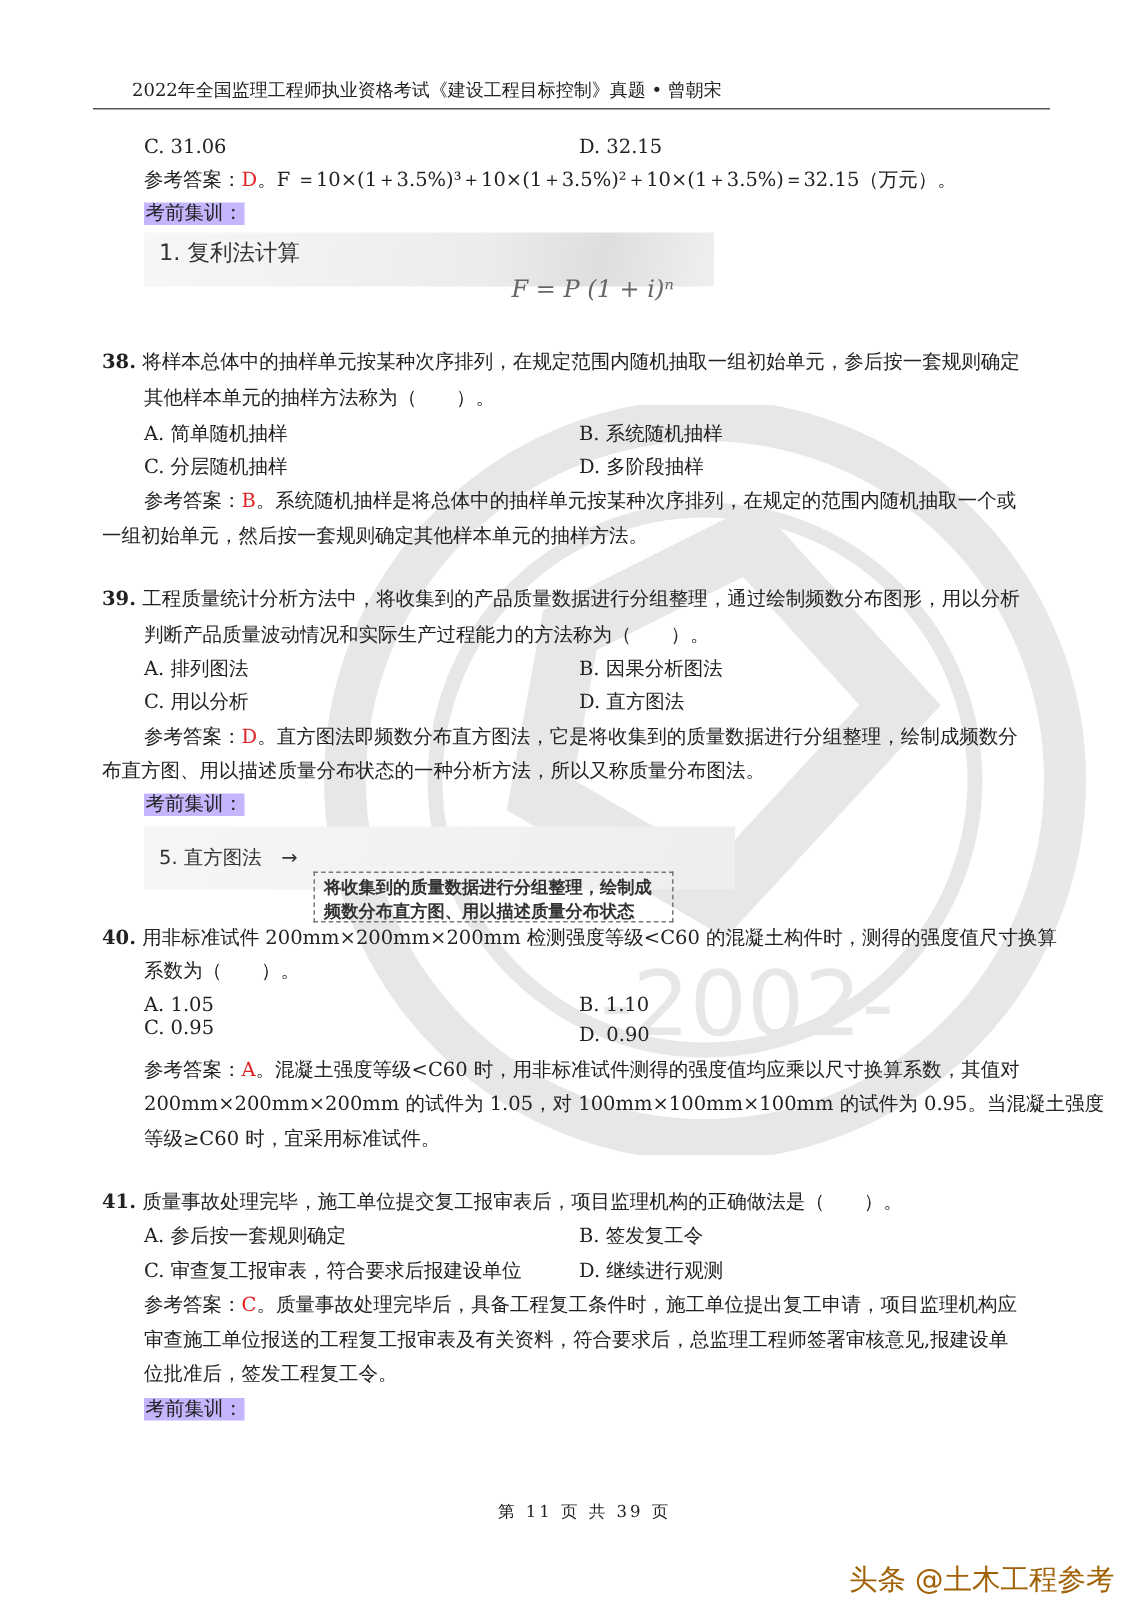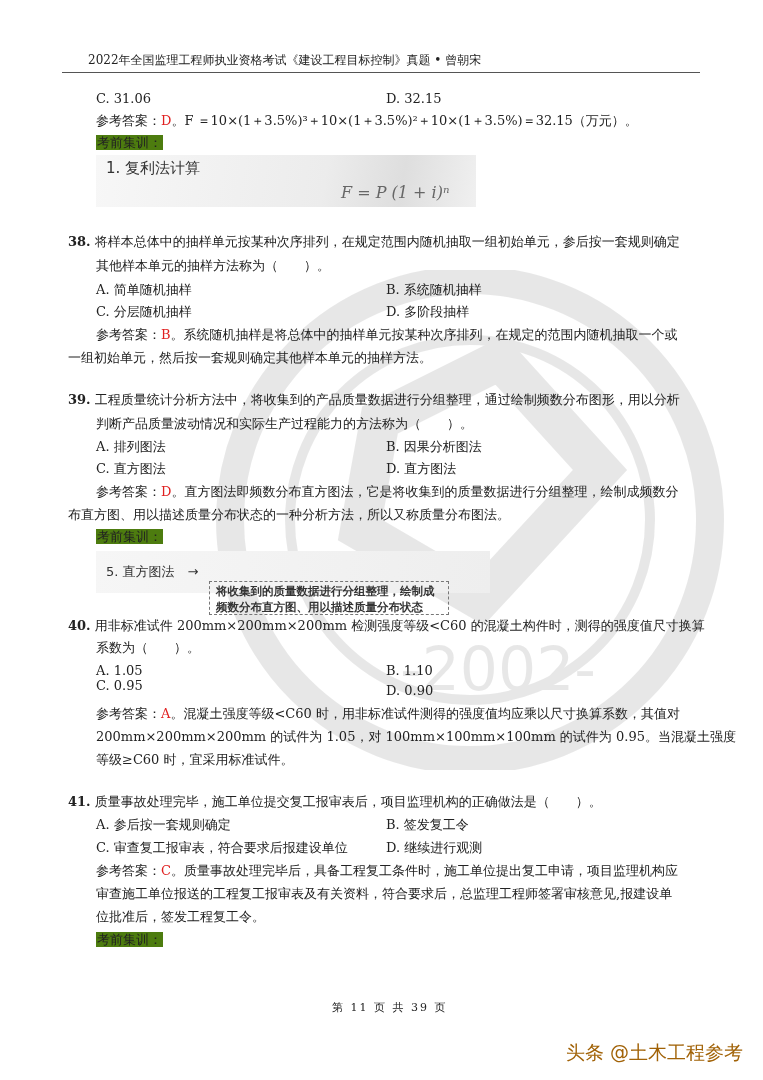--- a/index.html
+++ b/index.html
@@ -14,21 +14,21 @@
     pointer-events: none; opacity: 0.11;
   }
   .header {
     position: absolute; left: 88px; top: 52px; font-size: 12px; color: #222;
   }
   .header-rule {
     position: absolute; left: 62px; top: 72px; width: 638px; height: 1px; background: #555;
   }
   .abs { position: absolute; white-space: nowrap; line-height: 20px; }
   .red { color: #e02020; }
-  .hl { background: #4d7c0f; padding: 0 1px; }
+  .hl { background: #c4b5fd; padding: 0 1px; }
   .qnum { font-weight: bold; }
   .imgbox {
     position: absolute; background: linear-gradient(100deg, #f7f7f7 0%, #ececec 60%, #dedede 80%, #f0f0f0 100%);
   }
   .img1-title { position: absolute; left: 10px; top: 4px; font-family: "DejaVu Sans", sans-serif; font-size: 15px; color: #333; }
   .img1-formula { position: absolute; left: 245px; top: 28px; font-style: italic; font-size: 16px; color: #666; }
   .img2-label { position: absolute; left: 10px; top: 12px; font-family: "DejaVu Sans", sans-serif; font-size: 13px; color: #333; }
   .img2-box {
     position: absolute; left: 113px; top: 2px; width: 240px; height: 34px;
     border: 1px dashed #777; font-family: "DejaVu Sans", sans-serif; font-size: 11.5px;
@@ -49,39 +49,39 @@
 
 <div class="header">2022年全国监理工程师执业资格考试《建设工程目标控制》真题 • 曾朝宋</div>
 <div class="header-rule"></div>
 
 <div class="abs" style="left:96px;top:89px">C. 31.06</div>
 <div class="abs" style="left:386px;top:89px">D. 32.15</div>
 <div class="abs" style="left:96px;top:111px">
   <span>参考答案：</span><span class="red">D</span><span>。F ＝10×(1＋3.5%)³＋10×(1＋3.5%)²＋10×(1＋3.5%)＝32.15（万元）。</span>
 </div>
 <div class="abs" style="left:96px;top:133px"><span class="hl">考前集训：</span></div>
-<div class="imgbox" style="left:96px;top:155px;width:380px;height:52px">
+<div class="imgbox" style="left:96px;top:155px;width:380px;height:36px">
   <div class="img1-title">1. 复利法计算</div>
   <div class="img1-formula">F = P (1 + i)ⁿ</div>
 </div>
 
 <div class="abs" style="left:68px;top:232px"><span class="qnum">38.</span> <span>将样本总体中的抽样单元按某种次序排列，在规定范围内随机抽取一组初始单元，参后按一套规则确定</span></div>
 <div class="abs" style="left:96px;top:256px">其他样本单元的抽样方法称为（　　）。</div>
 <div class="abs" style="left:96px;top:280px">A. 简单随机抽样</div>
 <div class="abs" style="left:386px;top:280px">B. 系统随机抽样</div>
 <div class="abs" style="left:96px;top:302px">C. 分层随机抽样</div>
 <div class="abs" style="left:386px;top:302px">D. 多阶段抽样</div>
 <div class="abs" style="left:96px;top:325px"><span>参考答案：</span><span class="red">B</span><span>。系统随机抽样是将总体中的抽样单元按某种次序排列，在规定的范围内随机抽取一个或</span></div>
 <div class="abs" style="left:68px;top:348px">一组初始单元，然后按一套规则确定其他样本单元的抽样方法。</div>
 
 <div class="abs" style="left:68px;top:390px"><span class="qnum">39.</span> <span>工程质量统计分析方法中，将收集到的产品质量数据进行分组整理，通过绘制频数分布图形，用以分析</span></div>
 <div class="abs" style="left:96px;top:414px">判断产品质量波动情况和实际生产过程能力的方法称为（　　）。</div>
 <div class="abs" style="left:96px;top:437px">A. 排列图法</div>
 <div class="abs" style="left:386px;top:437px">B. 因果分析图法</div>
-<div class="abs" style="left:96px;top:459px">C. 直方图法</div>
+<div class="abs" style="left:96px;top:459px">C. 用以分析</div>
 <div class="abs" style="left:386px;top:459px">D. 直方图法</div>
 <div class="abs" style="left:96px;top:482px"><span>参考答案：</span><span class="red">D</span><span>。直方图法即频数分布直方图法，它是将收集到的质量数据进行分组整理，绘制成频数分</span></div>
 <div class="abs" style="left:68px;top:505px">布直方图、用以描述质量分布状态的一种分析方法，所以又称质量分布图法。</div>
 <div class="abs" style="left:96px;top:527px"><span class="hl">考前集训：</span></div>
 <div class="imgbox" style="left:96px;top:551px;width:394px;height:42px;background:linear-gradient(100deg,#f6f6f6 0%,#eeeeee 100%)">
   <div class="img2-label">5. 直方图法　→</div>
   <div class="img2-box">将收集到的质量数据进行分组整理，绘制成频数分布直方图、用以描述质量分布状态</div>
 </div>
 
 <div class="abs" style="left:68px;top:616px"><span class="qnum">40.</span> <span>用非标准试件 200mm×200mm×200mm 检测强度等级&lt;C60 的混凝土构件时，测得的强度值尺寸换算</span></div>

